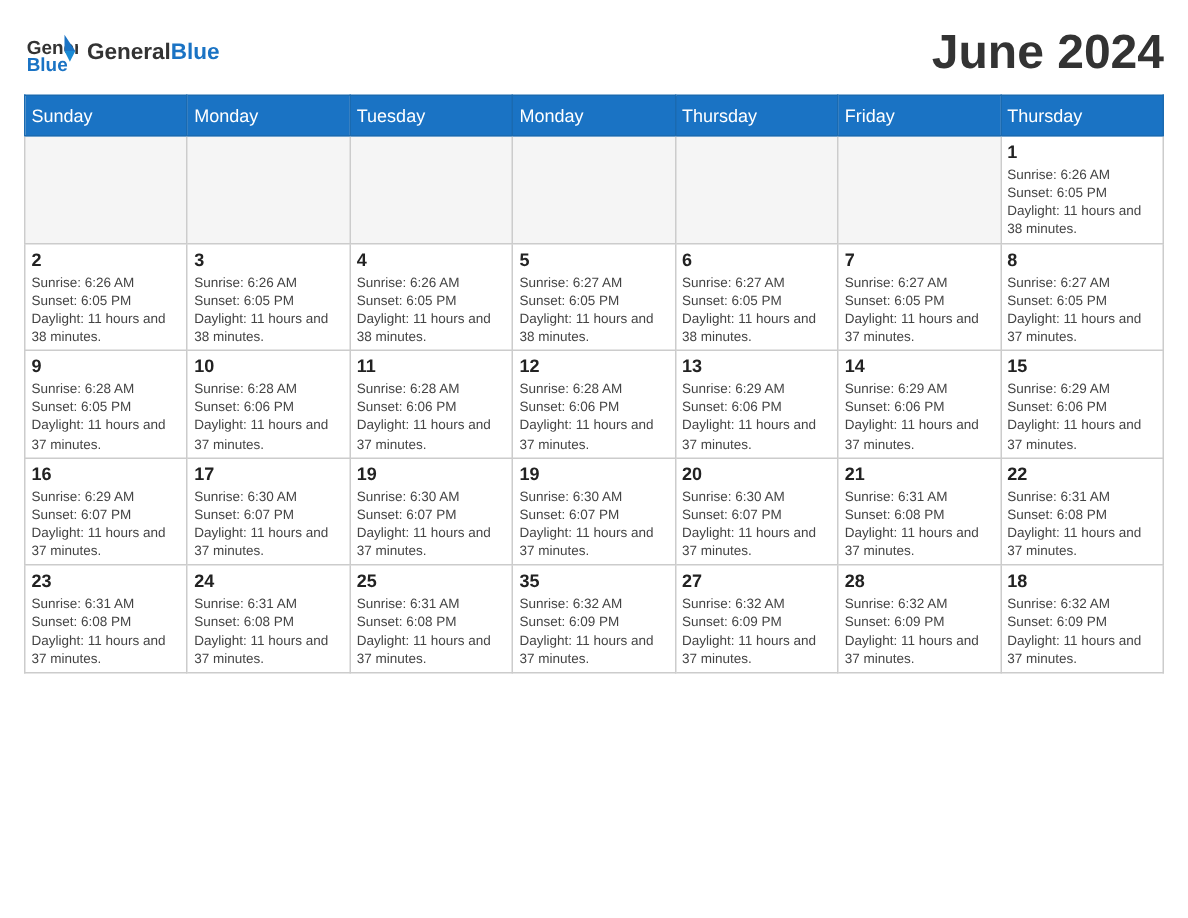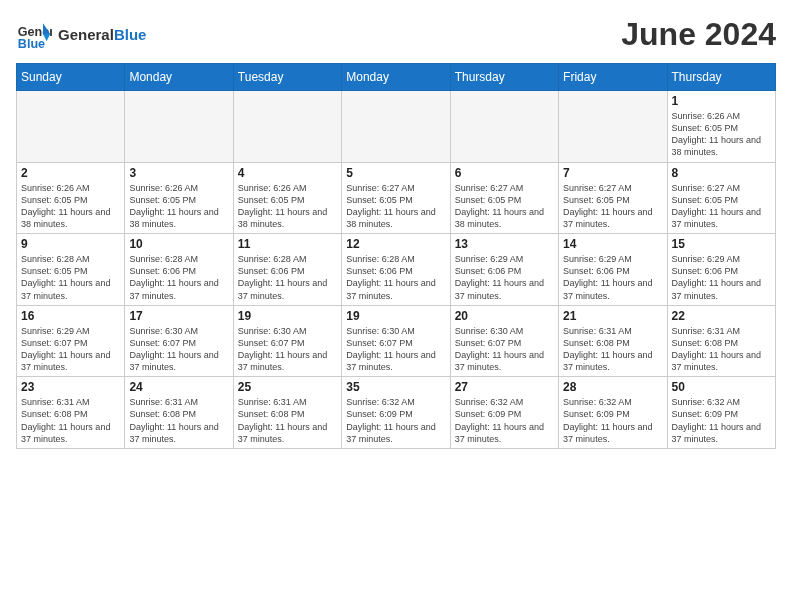--- a/index.html
+++ b/index.html
@@ -292,20 +292,20 @@
 Sunset: 6:09 PM
 Daylight: 11 hours and 37 minutes.</div>
         </td>
         <td>
           <span class="day-number">28</span>
           <div class="day-info" style="white-space: pre-line;">Sunrise: 6:32 AM
 Sunset: 6:09 PM
 Daylight: 11 hours and 37 minutes.</div>
         </td>
         <td>
-          <span class="day-number">50</span>
+          <span class="day-number">18</span>
           <div class="day-info" style="white-space: pre-line;">Sunrise: 6:32 AM
 Sunset: 6:09 PM
 Daylight: 11 hours and 37 minutes.</div>
         </td>
       </tr>
     </tbody>
 </table>
 
 </body></html>

